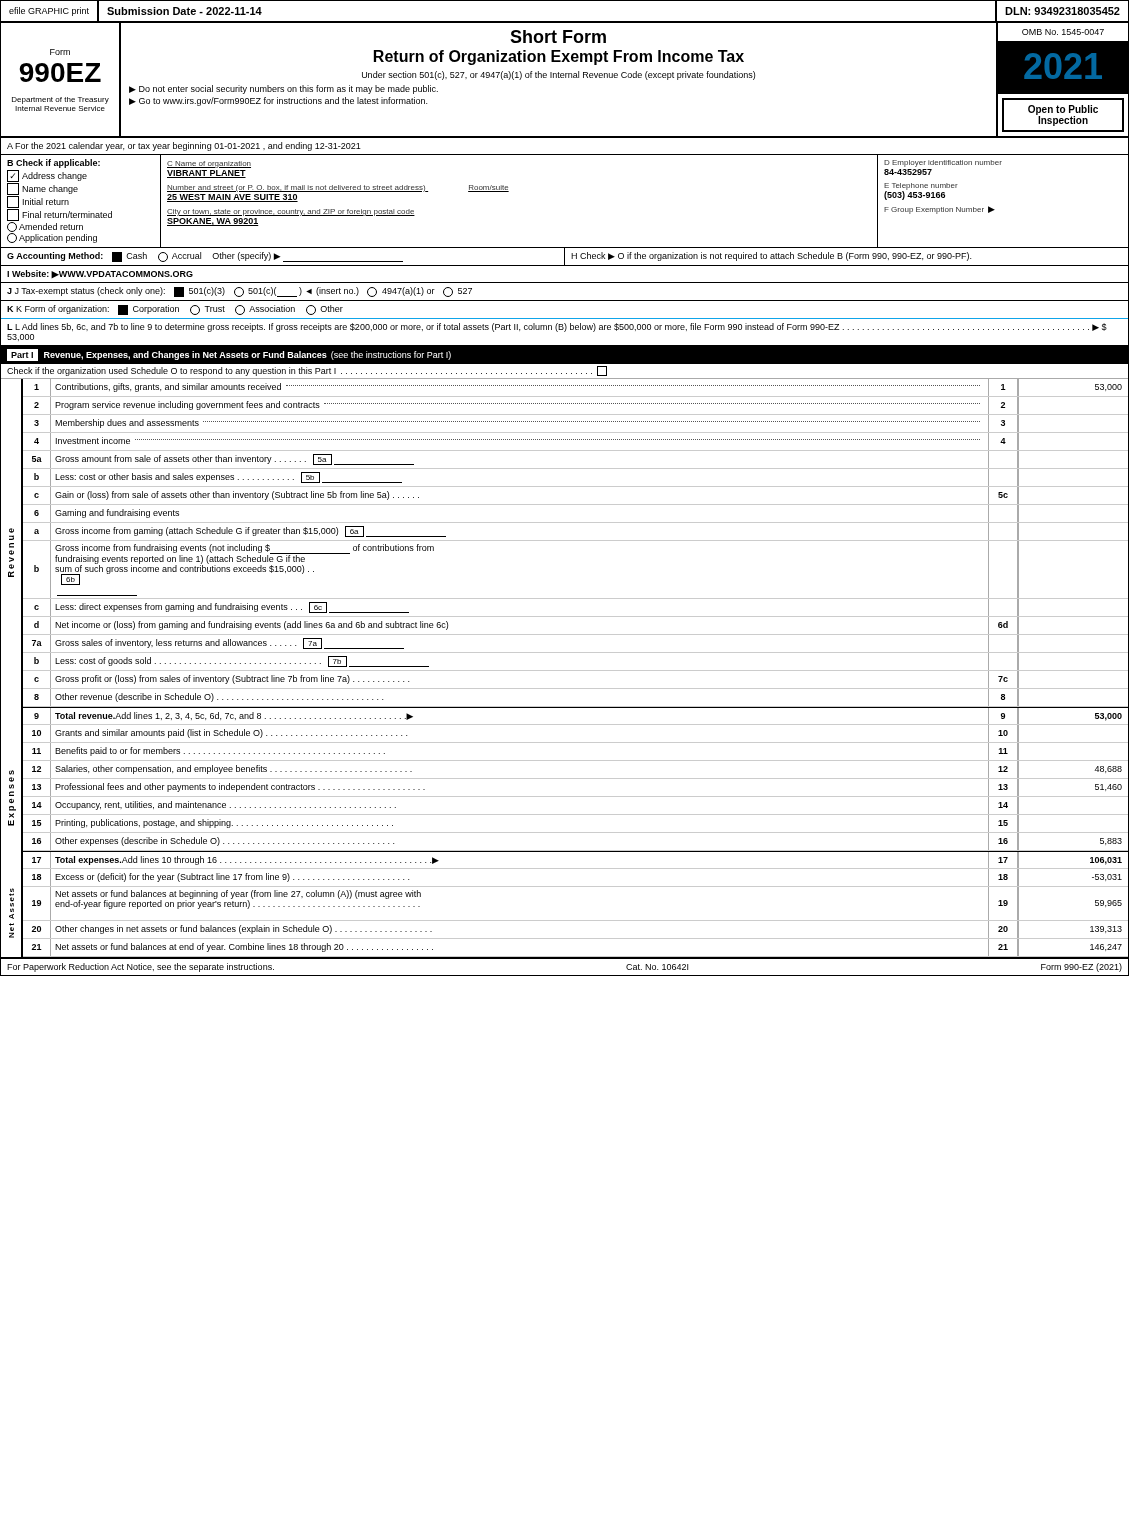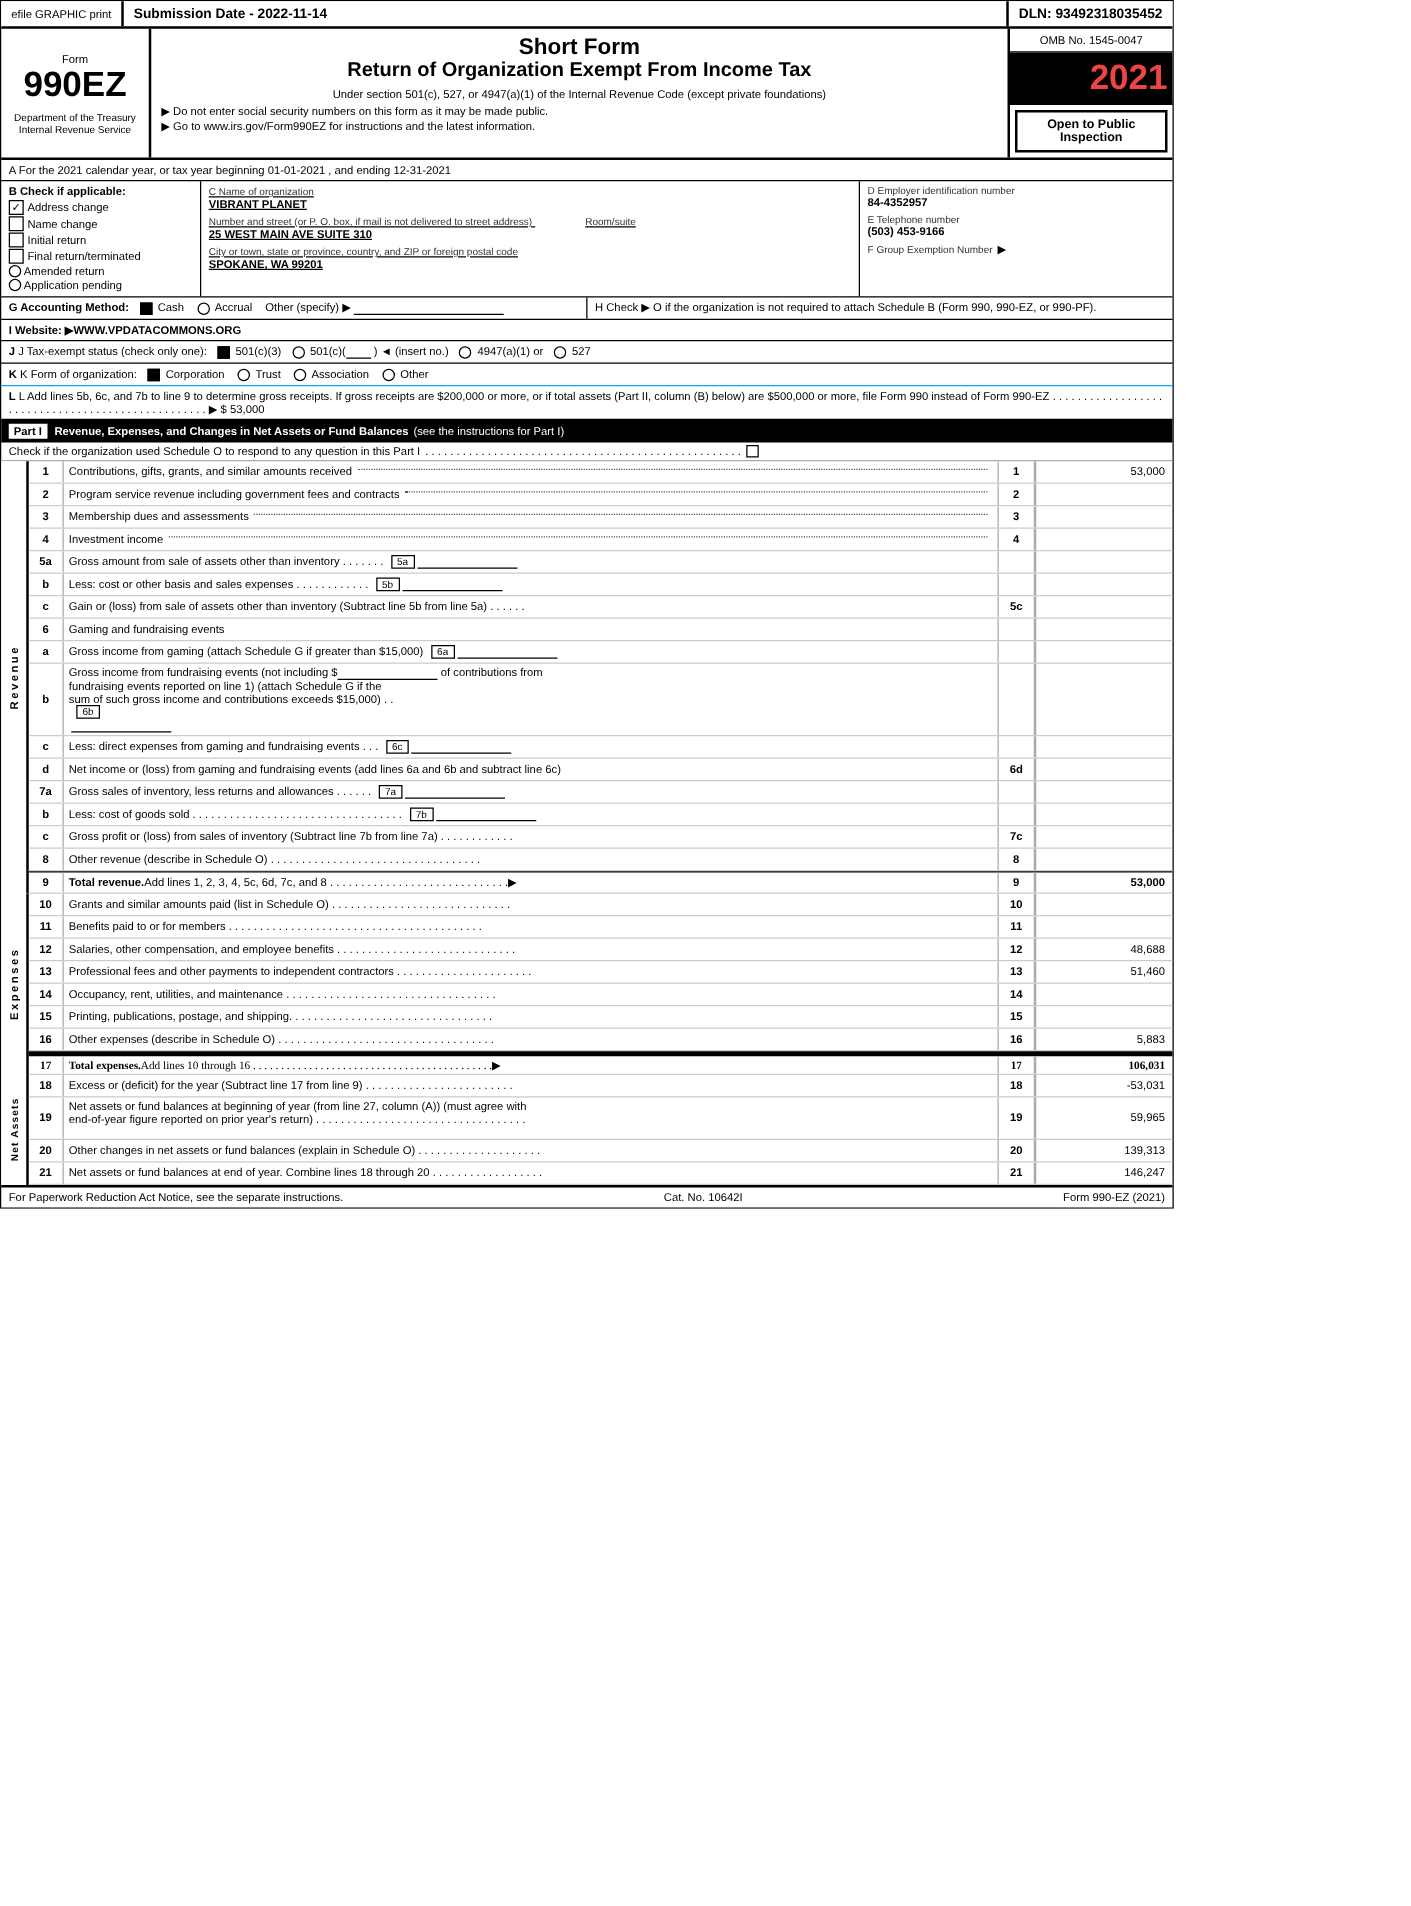--- a/index.html
+++ b/index.html
@@ -4,21 +4,21 @@
   <style>
     * { margin: 0; padding: 0; box-sizing: border-box; }
     body {
       font-family: Arial, sans-serif;
       font-size: 10px;
       background: #fff;
       color: #000;
       width: 1129px;
     }
     .page {
-      width: 939px;
+      width: 1129px;
       padding: 0;
       border: 1px solid #000;
     }
     
     .top-header {
       display: flex;
       border-bottom: 2px solid #000;
       background: #fff;
     }
     .th-efile {
@@ -95,24 +95,24 @@
       font-size: 9px;
       margin-top: 2px;
     }
     .form-year-col {
       width: 130px;
       display: flex;
       flex-direction: column;
     }
     .year-box {
       background: #000;
-      color: #ef4444;
-      font-size: 28px;
-      font-weight: bold;
-      text-align: right;
+      color: #0369a1;
+      font-size: 36px;
+      font-weight: bold;
+      text-align: center;
       padding: 4px;
       border-bottom: 2px solid #000;
     }
     .open-inspection-box {
       border: 2px solid #000;
       margin: 4px;
       padding: 4px;
       text-align: center;
       font-size: 10px;
       font-weight: bold;
@@ -726,21 +726,21 @@
 
       <div class="data-row">
         <div class="row-num">16</div>
         <div class="row-desc">
           <span>Other expenses (describe in Schedule O) . . . . . . . . . . . . . . . . . . . . . . . . . . . . . . . . . . .</span>
         </div>
         <div class="row-lineno">16</div>
         <div class="row-value">5,883</div>
       </div>
 
-      <div class="data-row" style="border-top:4px solid #000000;font-family:Liberation Serif, serif;">
+      <div class="data-row" style="border-top:1px solid #000000;">
         <div class="row-num" style="font-weight:bold;">17</div>
         <div class="row-desc">
           <span class="bold">Total expenses.</span>
             <span> Add lines 10 through 16 . . . . . . . . . . . . . . . . . . . . . . . . . . . . . . . . . . . . . . . . . . .</span>
           <span>▶</span>
         </div>
         <div class="row-lineno" style="font-weight:bold;">17</div>
         <div class="row-value" style="font-weight:bold;">106,031</div>
       </div>
     </div>

